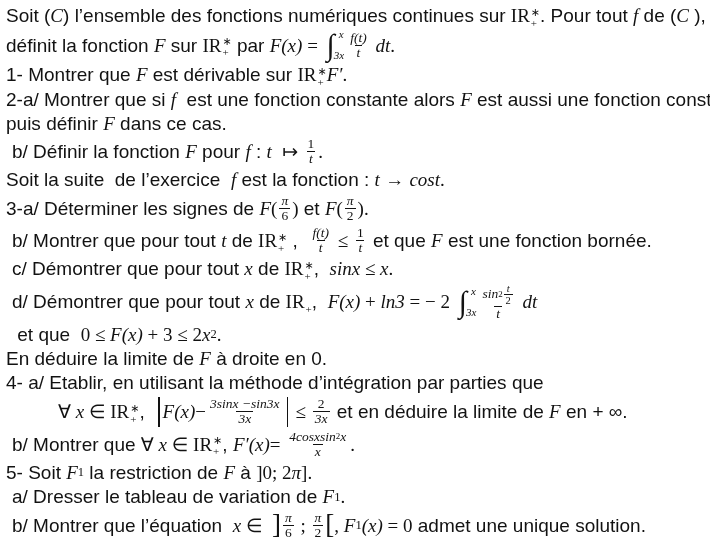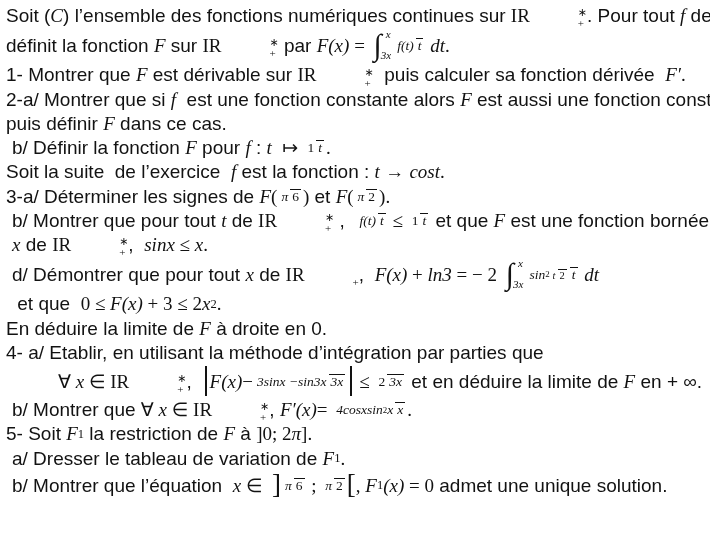--- a/index.html
+++ b/index.html
@@ -14,60 +14,60 @@
   }
   .ind0{margin-left:0}
   .ind1{margin-left:6px}
   .ind2{margin-left:52px}
   .tx{font-family:"Liberation Sans",sans-serif;}
   .mi{font-family:"Liberation Serif",serif;font-style:italic;}
   .mr{font-family:"Liberation Serif",serif;font-style:normal;}
   .sp{font-size:0.66em;vertical-align:super;line-height:1;font-family:"Liberation Serif",serif;}
   .sb{font-size:0.66em;vertical-align:sub;line-height:1;font-family:"Liberation Serif",serif;}
   .frac{
-    display:inline-flex;flex-direction:row;align-items:flex-end;
+    display:inline-flex;flex-direction:column;align-items:center;
     font-size:13.5px;line-height:1.05;margin:0 2px;vertical-align:middle;
     font-family:"Liberation Serif",serif;
   }
   .frac .num,.frac .den{display:flex;align-items:center;justify-content:center;padding:0 2px;}
   .frac .den{border-top:1.2px solid #121212;}
   .frac.small{font-size:10.5px;margin:0 1px;}
   .frac.small .den{border-top:1px solid #121212;}
   .intg{display:inline-flex;align-items:center;margin:0 2px 0 4px;}
   .intg .sign{font-family:"Liberation Serif",serif;font-size:30px;line-height:1;font-style:normal;}
   .intg .bounds{
     display:inline-flex;flex-direction:column;justify-content:space-between;
     height:32px;font-size:11px;line-height:1;margin-left:-1px;
     font-family:"Liberation Serif",serif;font-style:italic;
   }
   .intg .bounds .top{padding-left:5px;}
-  .rr{display:inline-flex;align-items:flex-end;gap:47px;}
+  .rr{display:inline-flex;align-items:center;}
   .rr .base{font-family:"Liberation Serif",serif;}
   .rr .col{
     display:inline-flex;flex-direction:column;justify-content:space-between;
     height:20px;font-size:11px;line-height:1;margin-left:1px;
     transform:translateY(1px);font-family:"Liberation Serif",serif;
   }
   .bigbar{display:inline-block;width:1.3px;height:30px;background:#121212;margin:0 3px;}
   .bigbr{font-family:"Liberation Serif",serif;font-size:27px;line-height:1;transform:translateY(-1px);}
 </style>
 </head>
 <body>
 
 <div class="doc" id="doc">
     <div class="line ind0"><span class="tx">Soit (</span><span class="mi">C</span><span class="tx">) l’ensemble des fonctions numériques continues sur </span><span class="rr"><span class="base">IR</span><span class="col"><span>∗</span><span>+</span></span></span><span class="tx">. Pour tout </span><span class="mi">f</span><span class="tx"> de (</span><span class="mi">C</span><span class="tx"> ), on</span></div>
     <div class="line ind0"><span class="tx">définit la fonction </span><span class="mi">F</span><span class="tx"> sur </span><span class="rr"><span class="base">IR</span><span class="col"><span>∗</span><span>+</span></span></span><span class="tx"> par </span><span class="mi">F(x)</span><span class="mr"> = </span><span class="intg"><span class="sign">∫</span><span class="bounds"><span class="top">x</span><span class="bot">3x</span></span></span><span class="frac"><span class="num"><span class="mi">f(t)</span></span><span class="den"><span class="mi">t</span></span></span><span class="mi"> dt</span><span class="mr">.</span></div>
-    <div class="line ind0"><span class="tx">1- Montrer que </span><span class="mi">F</span><span class="tx"> est dérivable sur </span><span class="rr"><span class="base">IR</span><span class="col"><span>∗</span><span>+</span></span></span><span class="tx">  puis calculer sa fonction dérivée  </span><span class="mi">F′</span><span class="mr">.</span></div>
+    <div class="line ind0"><span class="tx">1- Montrer que </span><span class="mi">F</span><span class="tx"> est dérivable sur </span><span class="rr"><span class="base">IR</span><span class="col"><span>∗</span><span>+</span></span></span><span class="mi">F′</span><span class="mr">.</span></div>
     <div class="line ind0"><span class="tx">2-a/ Montrer que si </span><span class="mi">f</span><span class="tx">  est une fonction constante alors </span><span class="mi">F</span><span class="tx"> est aussi une fonction constante</span></div>
     <div class="line ind0"><span class="tx">puis définir </span><span class="mi">F</span><span class="tx"> dans ce cas.</span></div>
     <div class="line ind1"><span class="tx">b/ Définir la fonction </span><span class="mi">F</span><span class="tx"> pour </span><span class="mi">f</span><span class="tx"> : </span><span class="mi">t</span><span class="tx">  ↦ </span><span class="frac"><span class="num"><span class="mr">1</span></span><span class="den"><span class="mi">t</span></span></span><span class="mr">.</span></div>
     <div class="line ind0"><span class="tx">Soit la suite  de l’exercice  </span><span class="mi">f</span><span class="tx"> est la fonction : </span><span class="mi">t</span><span class="tx"> → </span><span class="mi">cost</span><span class="mr">.</span></div>
     <div class="line ind0"><span class="tx">3-a/ Déterminer les signes de </span><span class="mi">F</span><span class="mr">(</span><span class="frac"><span class="num"><span class="mi">π</span></span><span class="den"><span class="mr">6</span></span></span><span class="mr">)</span><span class="tx"> et </span><span class="mi">F</span><span class="mr">(</span><span class="frac"><span class="num"><span class="mi">π</span></span><span class="den"><span class="mr">2</span></span></span><span class="mr">).</span></div>
     <div class="line ind1"><span class="tx">b/ Montrer que pour tout </span><span class="mi">t</span><span class="tx"> de </span><span class="rr"><span class="base">IR</span><span class="col"><span>∗</span><span>+</span></span></span><span class="tx"> ,  </span><span class="frac"><span class="num"><span class="mi">f(t)</span></span><span class="den"><span class="mi">t</span></span></span><span class="mr"> ≤ </span><span class="frac"><span class="num"><span class="mr">1</span></span><span class="den"><span class="mi">t</span></span></span><span class="tx"> et que </span><span class="mi">F</span><span class="tx"> est une fonction bornée.</span></div>
-    <div class="line ind1"><span class="mi">x</span><span class="tx"> de </span><span class="rr"><span class="base">IR</span><span class="col"><span>∗</span><span>+</span></span></span><span class="tx">,  </span><span class="mi">sinx</span><span class="mr"> ≤ </span><span class="mi">x</span><span class="mr">.</span></div>
+    <div class="line ind1"><span class="tx">c/ Démontrer que pour tout </span><span class="mi">x</span><span class="tx"> de </span><span class="rr"><span class="base">IR</span><span class="col"><span>∗</span><span>+</span></span></span><span class="tx">,  </span><span class="mi">sinx</span><span class="mr"> ≤ </span><span class="mi">x</span><span class="mr">.</span></div>
     <div class="line ind1"><span class="tx">d/ Démontrer que pour tout </span><span class="mi">x</span><span class="tx"> de </span><span class="rr"><span class="base">IR</span><span class="col"><span> </span><span>+</span></span></span><span class="tx">,  </span><span class="mi">F(x)</span><span class="mr"> + </span><span class="mi">ln3</span><span class="mr"> = − 2 </span><span class="intg"><span class="sign">∫</span><span class="bounds"><span class="top">x</span><span class="bot">3x</span></span></span><span class="frac"><span class="num"><span class="mi">sin</span><sup class="sp">2</sup><span class="frac small"><span class="num"><span class="mi">t</span></span><span class="den"><span class="mr">2</span></span></span></span><span class="den"><span class="mi">t</span></span></span><span class="mi"> dt</span></div>
     <div class="line ind1"><span class="tx"> et que  </span><span class="mr">0 ≤ </span><span class="mi">F(x)</span><span class="mr"> + 3 ≤ 2</span><span class="mi">x</span><sup class="sp">2</sup><span class="mr">.</span></div>
     <div class="line ind0"><span class="tx">En déduire la limite de </span><span class="mi">F</span><span class="tx"> à droite en 0.</span></div>
     <div class="line ind0"><span class="tx">4- a/ Etablir, en utilisant la méthode d’intégration par parties que</span></div>
     <div class="line ind2"><span class="mr">∀ </span><span class="mi">x</span><span class="mr"> ∈ </span><span class="rr"><span class="base">IR</span><span class="col"><span>∗</span><span>+</span></span></span><span class="tx">,  </span><span class="bigbar"></span><span class="mi">F(x)</span><span class="mr">−</span><span class="frac"><span class="num"><span class="mi">3sinx −sin3x</span></span><span class="den"><span class="mi">3x</span></span></span><span class="bigbar"></span><span class="mr"> ≤ </span><span class="frac"><span class="num"><span class="mr">2</span></span><span class="den"><span class="mi">3x</span></span></span><span class="tx"> et en déduire la limite de </span><span class="mi">F</span><span class="tx"> en + ∞.</span></div>
     <div class="line ind1"><span class="tx">b/ Montrer que </span><span class="mr">∀ </span><span class="mi">x</span><span class="mr"> ∈ </span><span class="rr"><span class="base">IR</span><span class="col"><span>∗</span><span>+</span></span></span><span class="tx">, </span><span class="mi">F′(x)</span><span class="mr">= </span><span class="frac"><span class="num"><span class="mi">4cosxsin</span><sup class="sp">2</sup><span class="mi">x</span></span><span class="den"><span class="mi">x</span></span></span><span class="mr">.</span></div>
     <div class="line ind0"><span class="tx">5- Soit </span><span class="mi">F</span><sub class="sb">1</sub><span class="tx"> la restriction de </span><span class="mi">F</span><span class="tx"> à </span><span class="mr">]0; 2</span><span class="mi">π</span><span class="mr">].</span></div>
     <div class="line ind1"><span class="tx">a/ Dresser le tableau de variation de </span><span class="mi">F</span><sub class="sb">1</sub><span class="mr">.</span></div>
     <div class="line ind1"><span class="tx">b/ Montrer que l’équation  </span><span class="mi">x</span><span class="mr"> ∈  </span><span class="bigbr">]</span><span class="frac"><span class="num"><span class="mi">π</span></span><span class="den"><span class="mr">6</span></span></span><span class="mr"> ; </span><span class="frac"><span class="num"><span class="mi">π</span></span><span class="den"><span class="mr">2</span></span></span><span class="bigbr">[</span><span class="mr">, </span><span class="mi">F</span><sub class="sb">1</sub><span class="mi">(x)</span><span class="mr"> = 0</span><span class="tx"> admet une unique solution.</span></div>
   </div>

